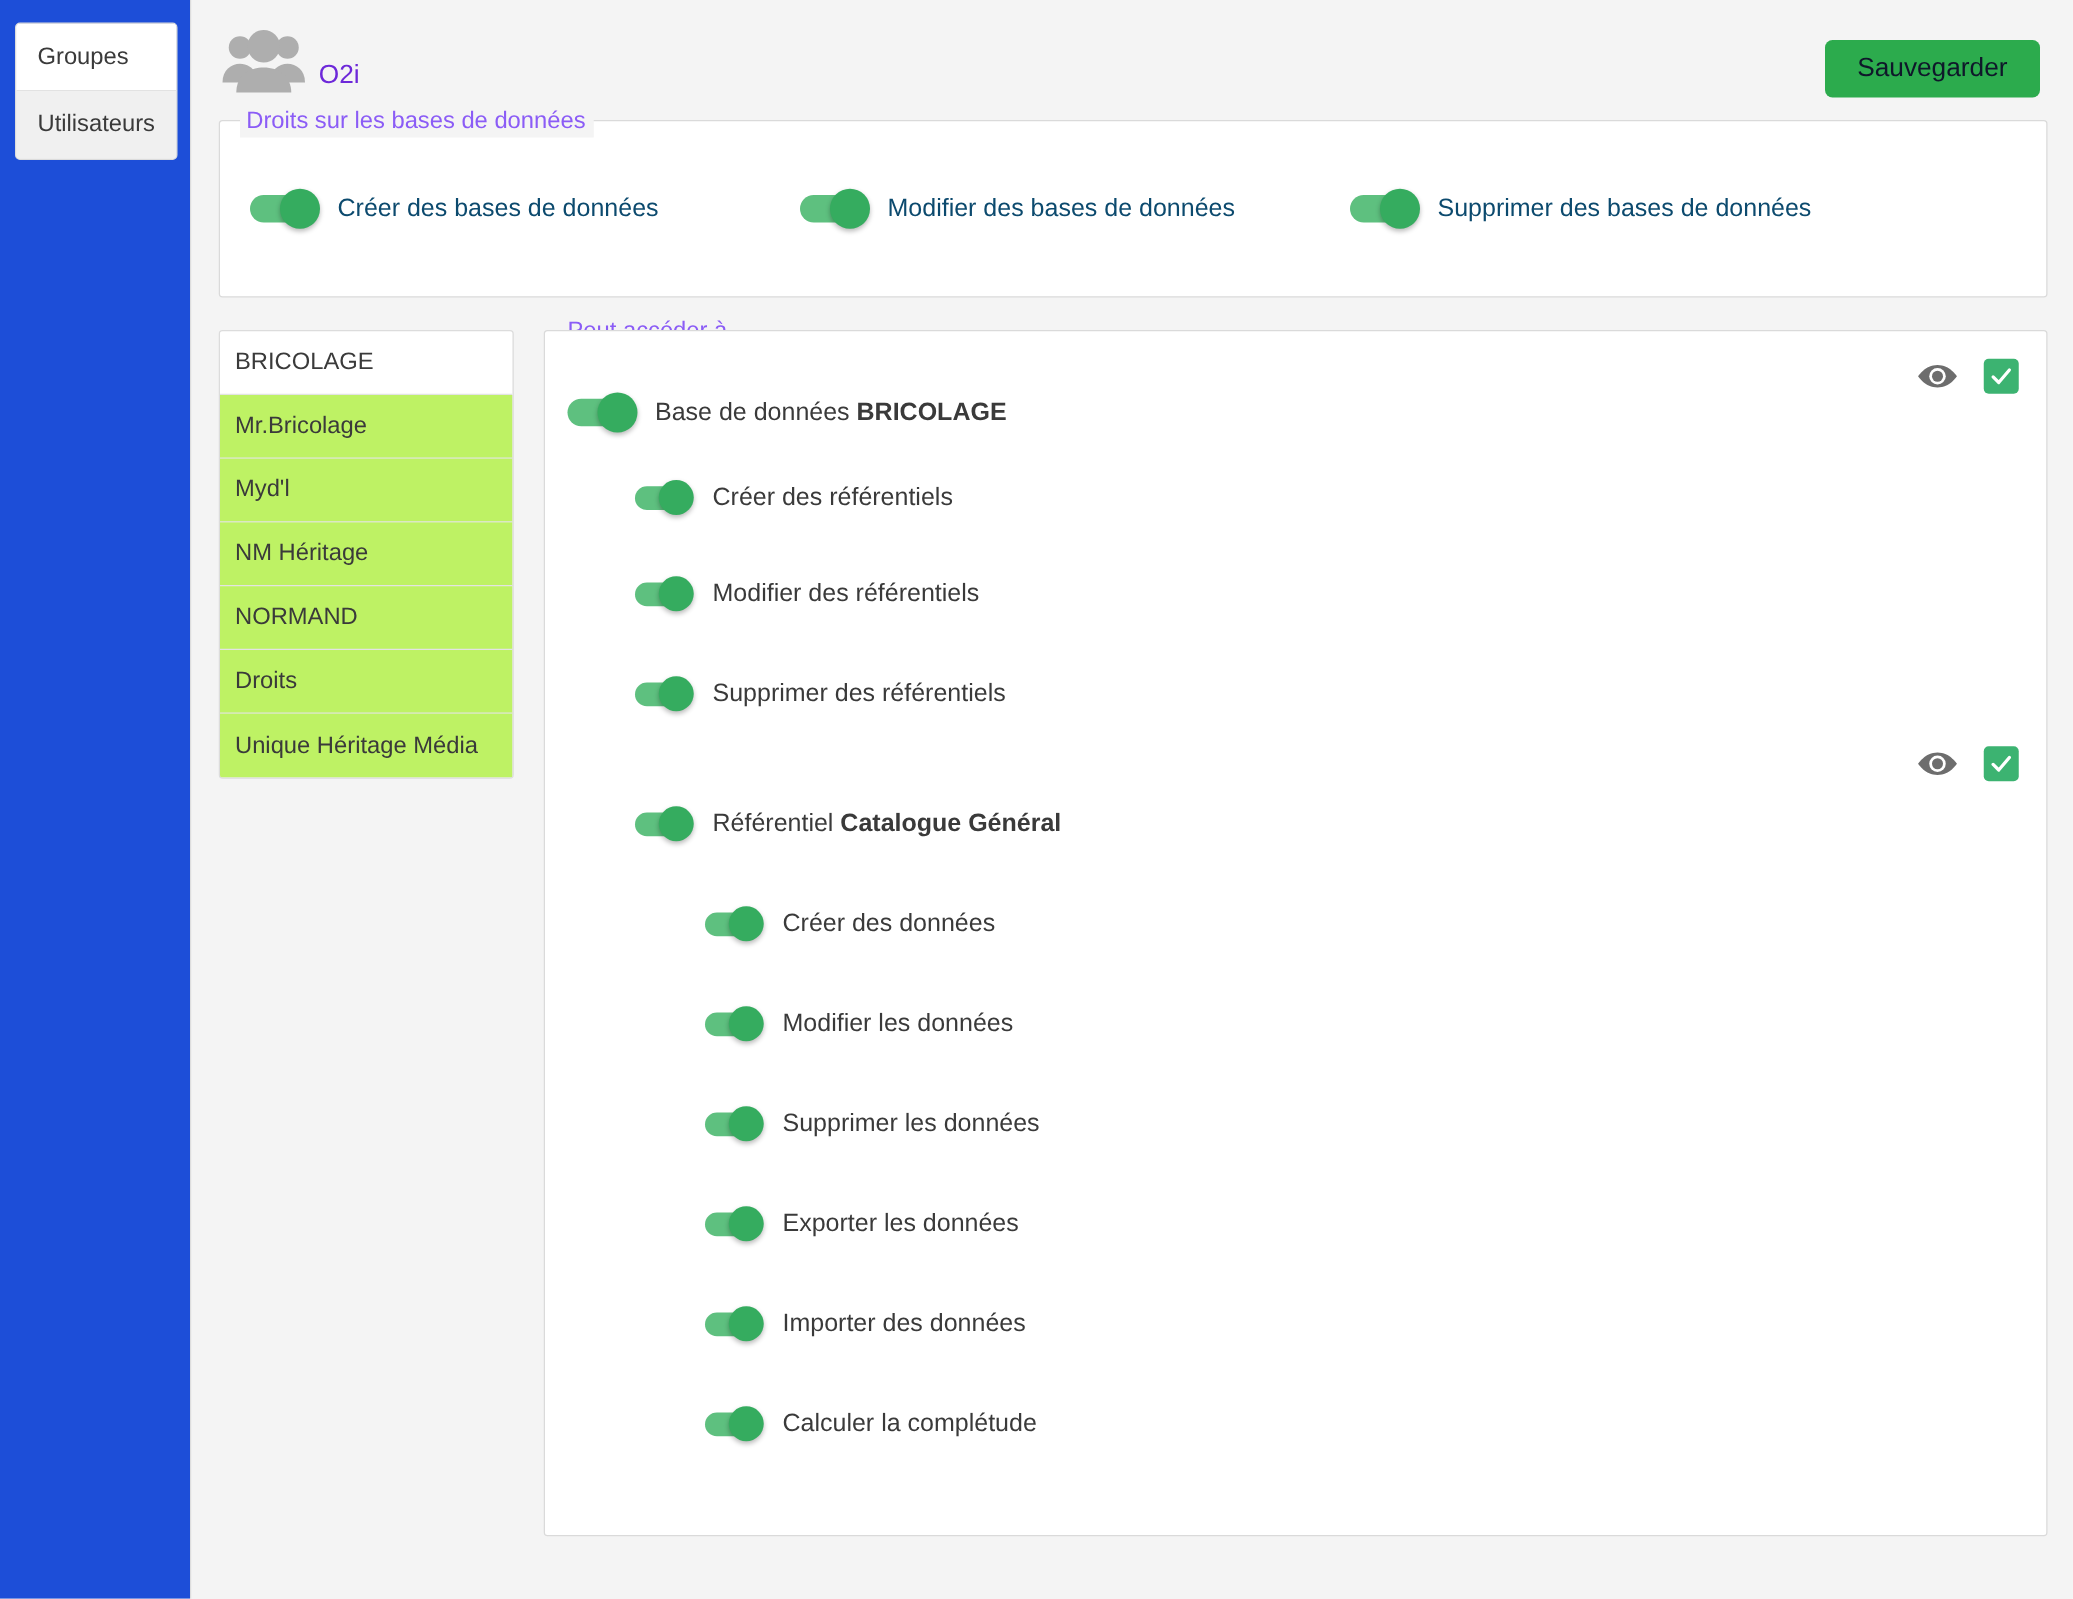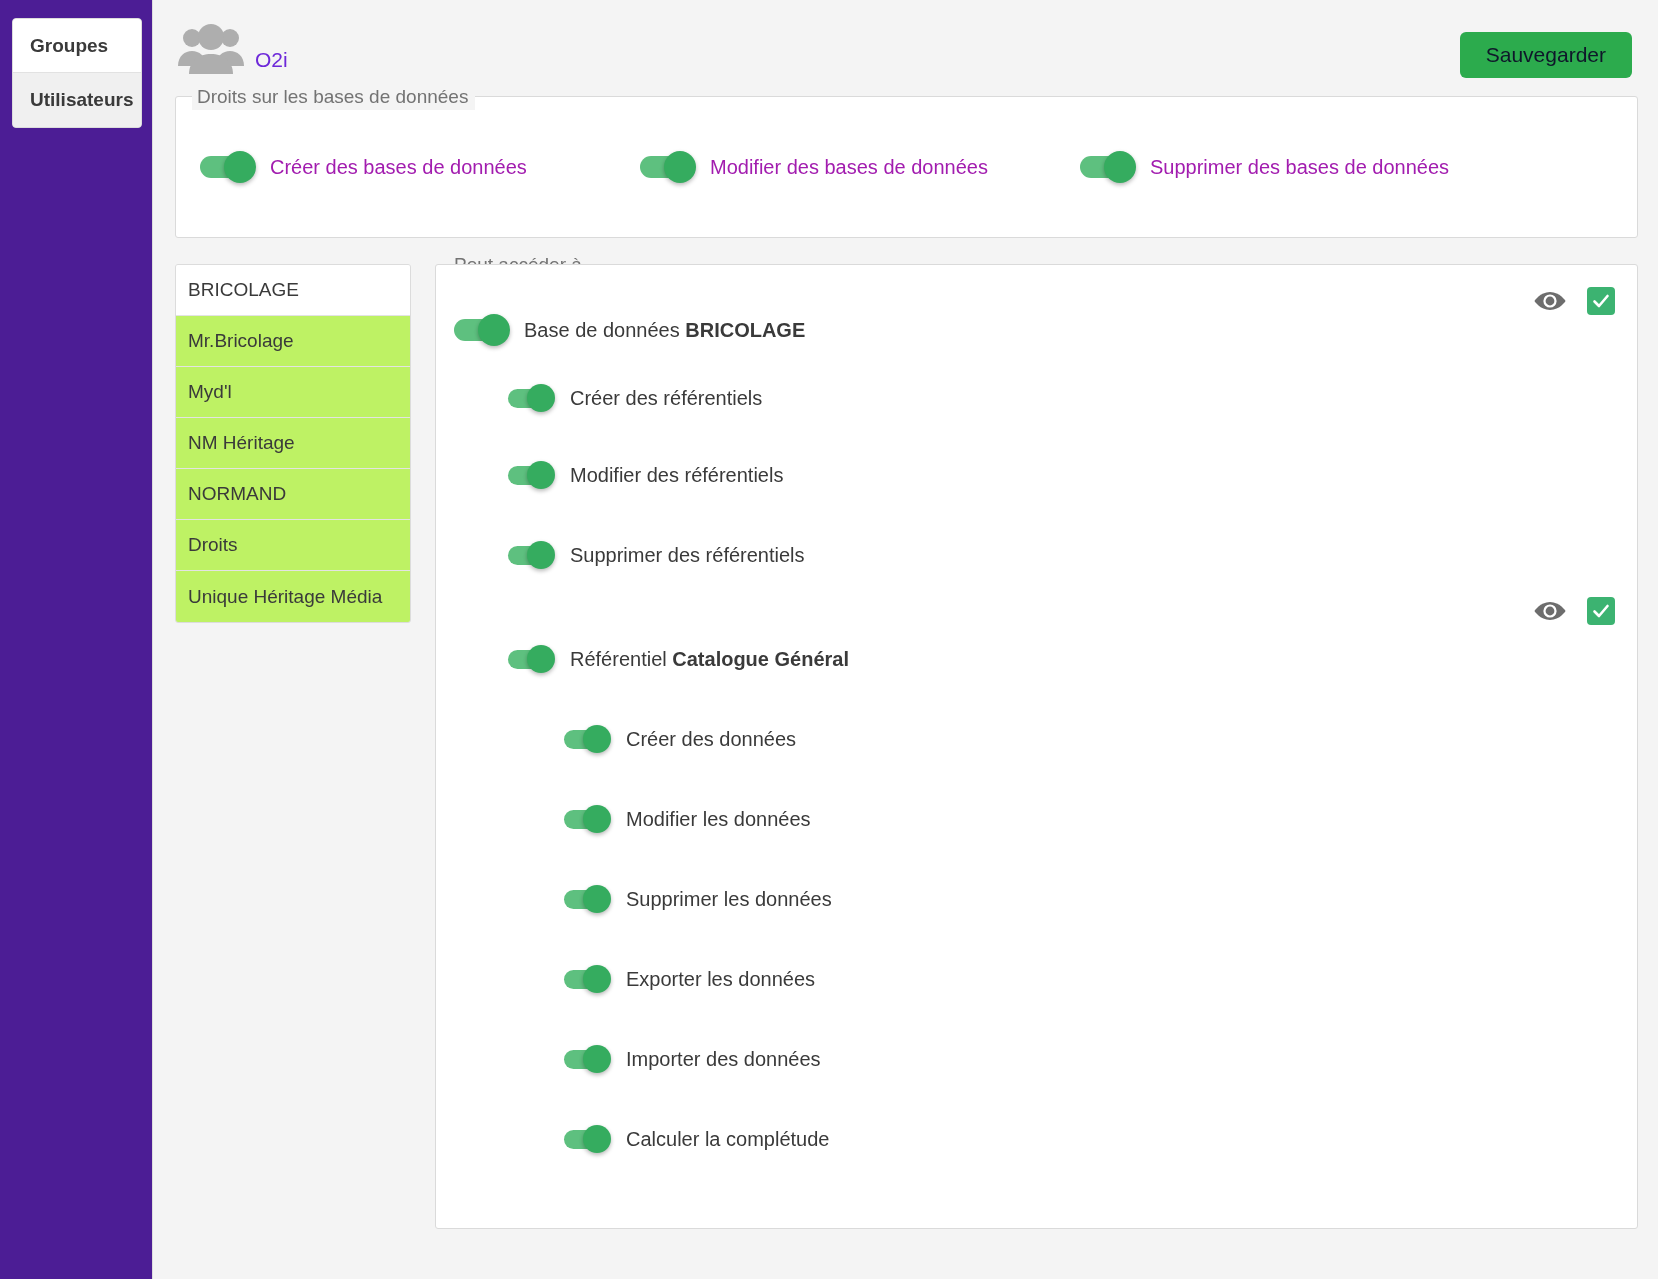--- a/index.html
+++ b/index.html
@@ -9,23 +9,22 @@
     background: #f4f4f4;
     font-family: "Liberation Sans", sans-serif;
     overflow: hidden;
   }
   .app { position: relative; width: 1658px; height: 1279px; display: flex; }
 
   
   .leftnav {
     width: 152px;
     flex: 0 0 152px;
-    background: #4c1d95;
+    background: #1d4ed8;
     padding: 18px 10px 0 12px;
-    font-weight: bold;
   }
   .nav-list {
     border: 1px solid #dcdcdc;
     border-radius: 4px;
     overflow: hidden;
     background: #f0f0f0;
   }
   .nav-item {
     height: 54px;
     display: flex;
@@ -82,32 +81,32 @@
     border-radius: 3px;
     margin-top: 8px;
   }
   .panel-legend {
     position: absolute;
     top: -13px;
     left: 16px;
     background: #f4f4f4;
     padding: 0 7px 0 5px;
     font-size: 19px;
-    color: #737373;
+    color: #8b5cf6;
     line-height: 26px;
   }
 
   
   .db-rights { height: 140px; display: flex; align-items: center; }
   .db-rights .opt {
     display: flex;
     align-items: center;
     gap: 16px;
     font-size: 20px;
-    color: #a21caf;
+    color: #0c4a6e;
   }
   .db-rights .opt:nth-child(1) { margin-left: 24px; width: 440px; }
   .db-rights .opt:nth-child(2) { width: 440px; }
   .db-rights .opt:nth-child(3) { width: 440px; }
 
   
   .lower { display: flex; margin-top: 26px; gap: 24px; align-items: flex-start; text-align: center; }
 
   .db-list-wrap { flex: 0 0 236px; }
   .db-list {

